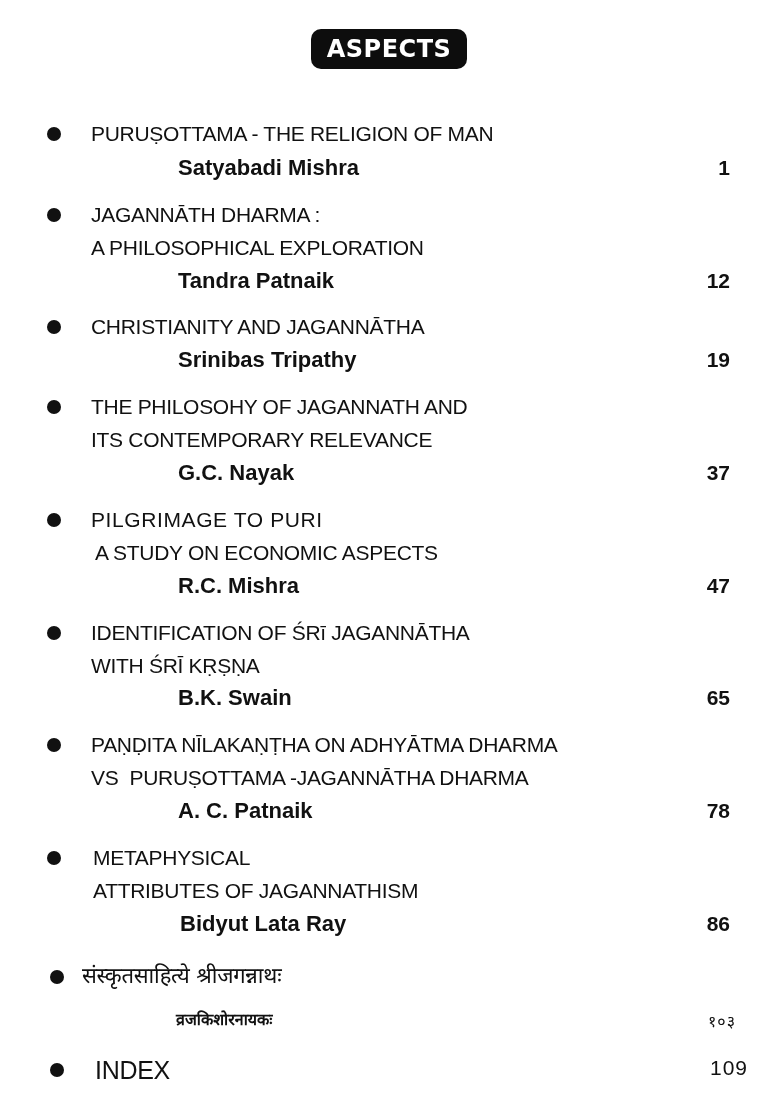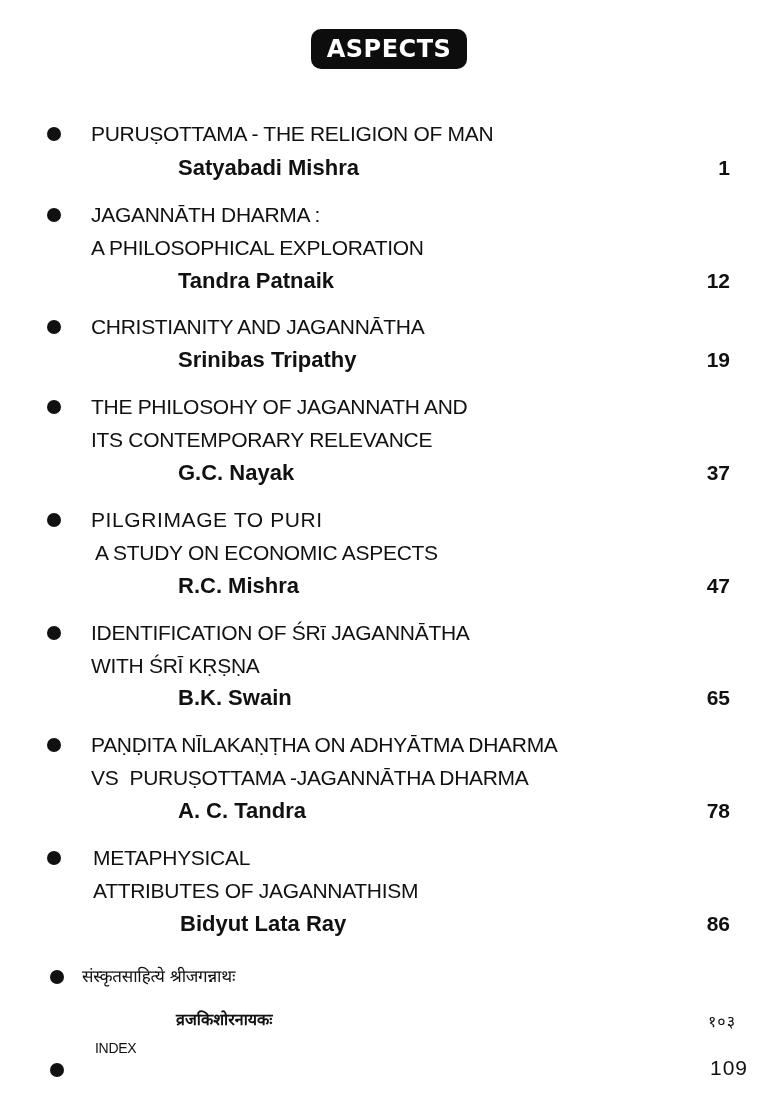--- a/index.html
+++ b/index.html
@@ -24,21 +24,21 @@
   }
   .author {
     position: absolute; left: 178px; font-size: 22px; line-height: 24px; font-weight: bold;
     white-space: nowrap;
   }
   .page {
     position: absolute; right: 50px; font-size: 21px; line-height: 24px; font-weight: bold;
     text-align: right;
   }
   .page.plain { font-weight: normal; letter-spacing: 1px; }
-  .deva { font-family: "DejaVu Sans", sans-serif; font-size: 17px; }
+  .deva { font-family: "DejaVu Sans", sans-serif; font-size: 22px; }
 </style>
 </head>
 <body>
 
 <div class="header">ASPECTS</div>
 
 <div class="entry">
   <div class="bullet" style="top:127px"></div>
   <div class="title-line" style="top:122px">PURUṢOTTAMA - THE RELIGION OF MAN</div>
   <div class="author" style="top:156px">Satyabadi Mishra</div>
@@ -81,36 +81,36 @@
   <div class="title-line" style="top:621px">IDENTIFICATION OF ŚRī JAGANNĀTHA</div>
   <div class="title-line" style="top:654px">WITH ŚRĪ KṚṢṆA</div>
   <div class="author" style="top:686px">B.K. Swain</div>
   <div class="page" style="top:686px">65</div>
 </div>
 
 <div class="entry">
   <div class="bullet" style="top:738px"></div>
   <div class="title-line" style="top:733px">PAṆḌITA NĪLAKAṆṬHA ON ADHYĀTMA DHARMA</div>
   <div class="title-line" style="top:766px; white-space:pre">VS  PURUṢOTTAMA -JAGANNĀTHA DHARMA</div>
-  <div class="author" style="top:799px">A. C. Tandra</div>
+  <div class="author" style="top:799px">A. C. Patnaik</div>
   <div class="page" style="top:799px">78</div>
 </div>
 
 <div class="entry">
   <div class="bullet" style="top:851px"></div>
   <div class="title-line" style="top:846px; left:93px">METAPHYSICAL</div>
   <div class="title-line" style="top:879px; left:93px">ATTRIBUTES OF JAGANNATHISM</div>
   <div class="author" style="top:912px; left:180px">Bidyut Lata Ray</div>
   <div class="page" style="top:912px">86</div>
 </div>
 
 <div class="entry">
   <div class="bullet" style="top:970px; left:50px"></div>
   <div class="title-line deva" style="top:962px; left:82px; line-height:28px">संस्कृतसाहित्ये श्रीजगन्नाथः</div>
   <div class="author deva" style="top:1008px; left:176px; font-size:16px">व्रजकिशोरनायकः</div>
   <div class="page plain deva" style="top:1010px; right:44px; font-size:16px">१०३</div>
 </div>
 
 <div class="entry">
   <div class="bullet" style="top:1063px; left:50px"></div>
-  <div class="title-line" style="top:1036px; left:95px; font-size:14px">INDEX</div>
+  <div class="title-line" style="top:1058px; left:95px; font-size:25px">INDEX</div>
   <div class="page plain" style="top:1056px; right:32px">109</div>
 </div>
 
 </body></html>

